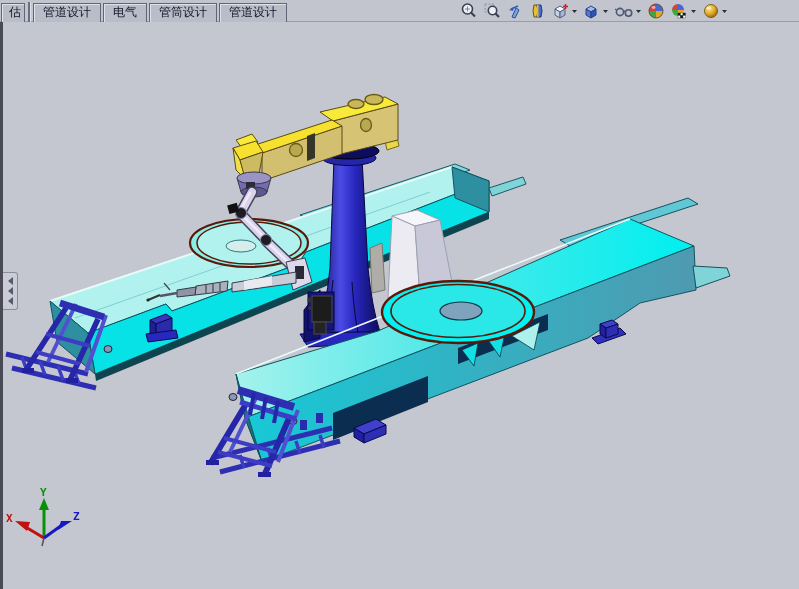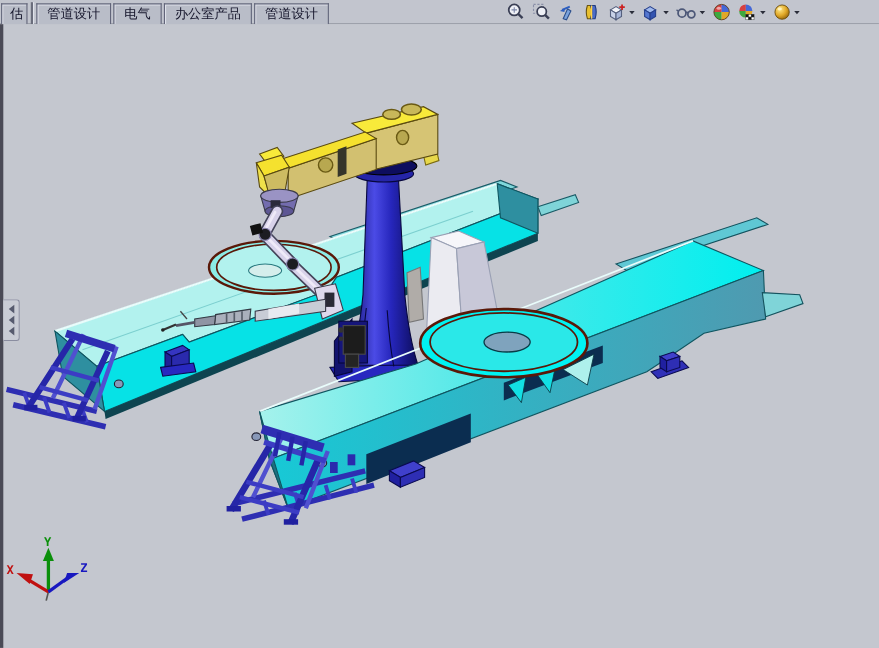--- a/index.html
+++ b/index.html
@@ -45,21 +45,21 @@
 </style>
 </head>
 <body>
 
 <div class="topbar">
   <div class="tabs">
     <div class="tab partial">估</div>
     <div class="tabsep"></div>
     <div class="tab">管道设计</div>
     <div class="tab">电气</div>
-    <div class="tab">办公室产品</div>
+    <div class="tab">管筒设计</div>
     <div class="tab">管道设计</div>
   </div>
 
   <div class="viewtools">
 
     <span class="vtbtn">
       <svg width="18" height="18" viewBox="0 0 18 18">
         <circle cx="7.5" cy="7" r="5" fill="#eef0f6" stroke="#3a3f55" stroke-width="1.6"></circle>
         <line x1="11" y1="10.5" x2="15" y2="14.5" stroke="#3a3f55" stroke-width="2.2"></line>
         <path d="M5,7 h5 M7.5,4.5 v5" stroke="#7c86a8" stroke-width="1"></path>

